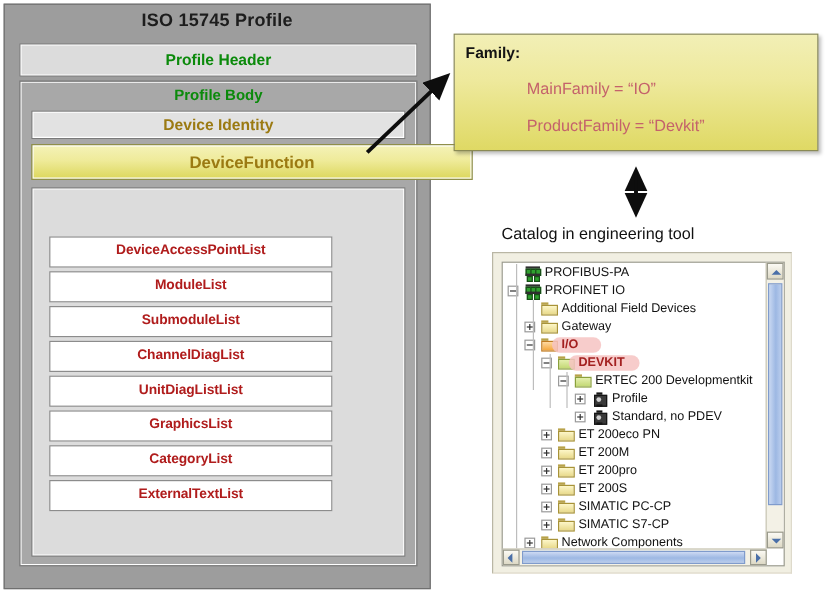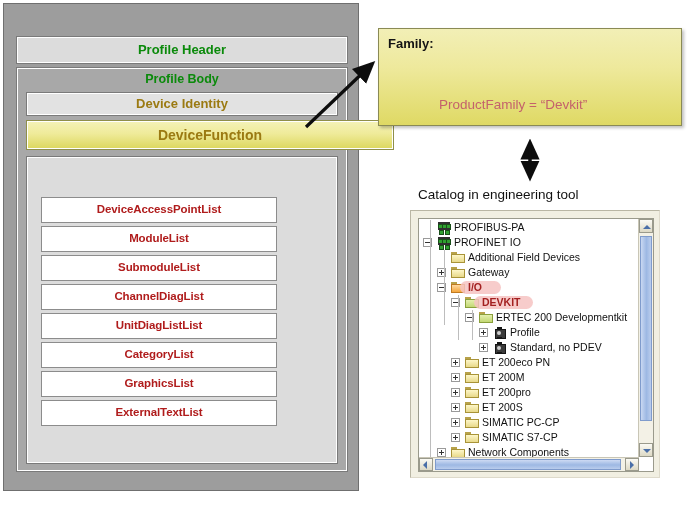--- a/index.html
+++ b/index.html
@@ -203,20 +203,21 @@
     position:absolute;left:16px;top:1px;width:186px;height:11px;
     background:linear-gradient(to bottom,#cddaf3,#9db8e3 55%,#bacded);
     border:1px solid #7f9bcc;box-sizing:border-box;
   }
 </style>
 </head>
 <body>
 
 <div id="iso-panel">
 
+  <div id="iso-title">ISO 15745 Profile</div>
 
   <div id="profile-header" class="panel-box">
     <div class="lbl">Profile Header</div>
   </div>
 
   <div id="profile-body" class="panel-box">
     <div class="lbl">Profile Body</div>
   </div>
 
   <div id="device-identity" class="panel-box">
@@ -238,24 +239,24 @@
         <div class="list-item">
           <div class="lbl">SubmoduleList</div>
         </div>
         <div class="list-item">
           <div class="lbl">ChannelDiagList</div>
         </div>
         <div class="list-item">
           <div class="lbl">UnitDiagListList</div>
         </div>
         <div class="list-item">
+          <div class="lbl">GraphicsList</div>
+        </div>
+        <div class="list-item">
           <div class="lbl">CategoryList</div>
-        </div>
-        <div class="list-item">
-          <div class="lbl">GraphicsList</div>
         </div>
         <div class="list-item">
           <div class="lbl">ExternalTextList</div>
         </div>
       </div>
   </div>
 </div>
 
 <svg id="arrow-diagonal" width="82" height="82">
   <defs>
@@ -274,20 +275,21 @@
     <marker id="ah3" markerWidth="7" markerHeight="7" refX="5.5" refY="3.2" orient="auto">
       <path d="M0,0 L7,3.2 L0,6.4 z" fill="#0d0d0d"></path>
     </marker>
   </defs>
   <line x1="10" y1="41" x2="10" y2="7" stroke="#0d0d0d" stroke-width="3" marker-end="url(#ah2)"></line>
   <line x1="10" y1="7" x2="10" y2="41" stroke="#0d0d0d" stroke-width="3" marker-end="url(#ah3)"></line>
 </svg>
 
 <div id="family-box">
   <div id="family-title">Family:</div>
+  <div id="family-line-1" class="family-line">MainFamily = “IO”</div>
   <div id="family-line-2" class="family-line">ProductFamily = “Devkit”</div>
 </div>
 
 <div id="catalog-caption">Catalog in engineering tool</div>
 
 <div id="catalog-outer">
   <div id="catalog-inner">
 
     <div id="tree">
         <div class="tree-row">

